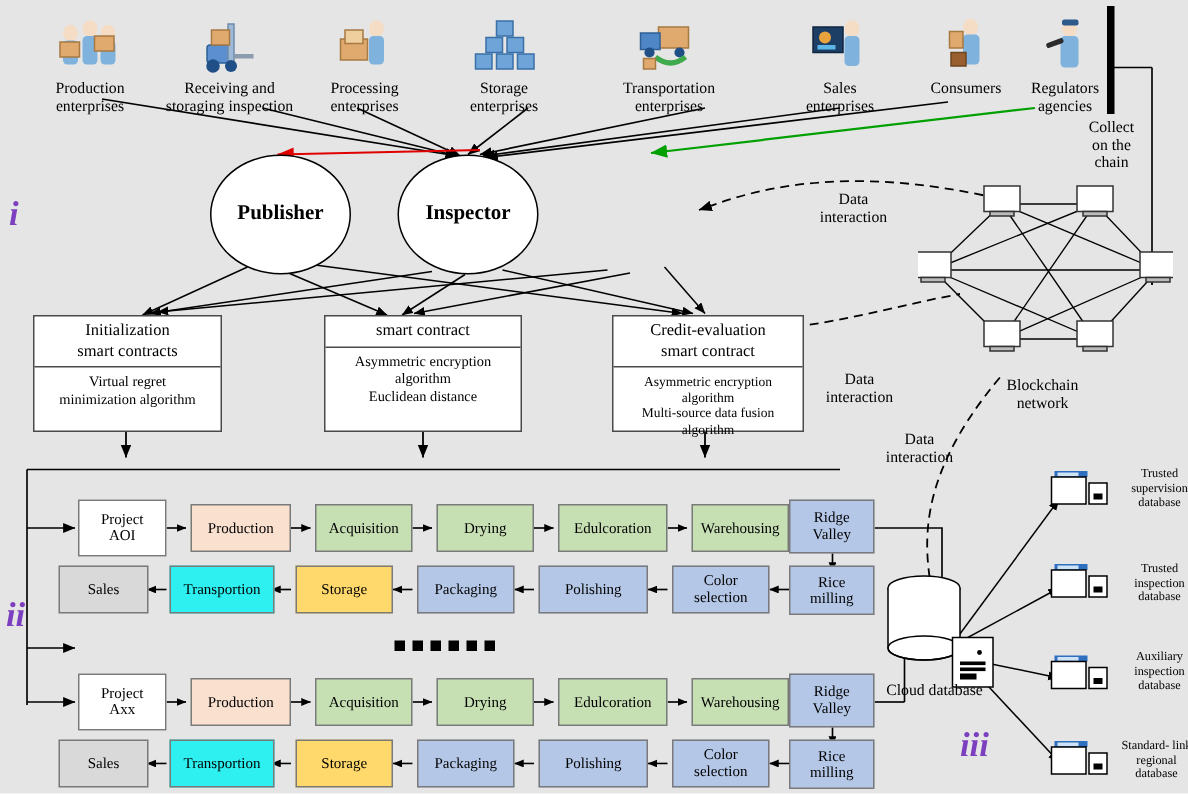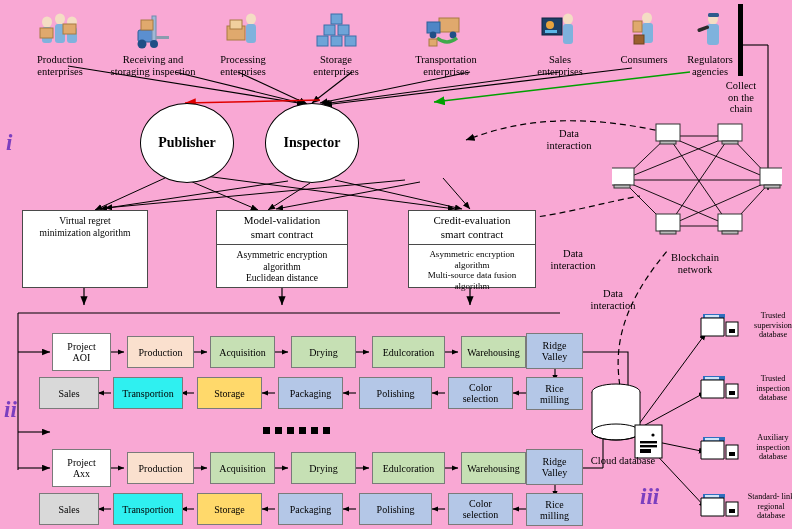--- a/index.html
+++ b/index.html
@@ -1,16 +1,16 @@
 <!DOCTYPE html>
 <html><head>
 <meta charset="utf-8">
 <style>
   html,body{margin:0;padding:0;background:#fff;}
-  #root{position:relative;width:792px;height:529px;background:#f9a8d4;
+  #root{position:relative;width:792px;height:529px;background:#e5e5e5;
         font-family:"Liberation Serif",serif;overflow:hidden;}
   svg#wires{position:absolute;left:0;top:0;width:792px;height:529px;pointer-events:none;}
   .lbl{position:absolute;text-align:center;font-family:"Liberation Serif",serif;
        font-size:10.5px;color:#000;line-height:11.5px;}
   .actor{position:absolute;width:96px;text-align:center;}
   .actor .cap{font-size:10.5px;line-height:11.5px;}
   .icon{width:46px;height:46px;margin:0 auto;position:relative;}
   .circ{position:absolute;border:1.4px solid #000;border-radius:50%;
         background:#fff;display:flex;align-items:center;justify-content:center;
         font-weight:bold;font-size:14px;font-family:"Liberation Serif",serif;}
@@ -269,29 +269,32 @@
   </div>
   <div class="circ" style="left:265px;top:103px;width:92px;height:78px;text-align:right;">
     <span>Inspector</span>
   </div>
 
   <div class="mark" style="left:6px;top:130px;font-size:23px;">i</div>
   <div class="mark" style="left:4px;top:363px;font-size:23px;margin-top:34px;">ii</div>
   <div class="mark" style="left:640px;top:484px;font-size:23px;">iii</div>
 
   <div class="sc" style="left:22px;top:210px;width:126px;height:78px;">
+    <div class="hd">
+      <div>Initialization</div>
+      <div>smart contracts</div>
+    </div>
     <div class="bd">
       <div>Virtual regret</div>
       <div>minimization algorithm</div>
     </div>
   </div>
 
   <div class="sc" style="left:216px;top:210px;width:132px;height:78px;">
     <div class="hd">
-      <div>Model-validation</div>
       <div>smart contract</div>
     </div>
     <div class="bd">
       <div>Asymmetric encryption</div>
       <div>algorithm</div>
       <div>Euclidean distance</div>
     </div>
   </div>
 
   <div class="sc" style="left:408px;top:210px;width:128px;height:78px;">

